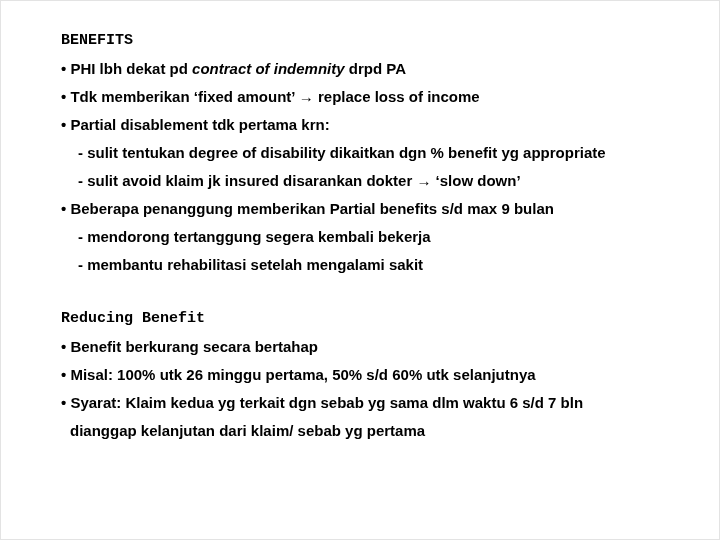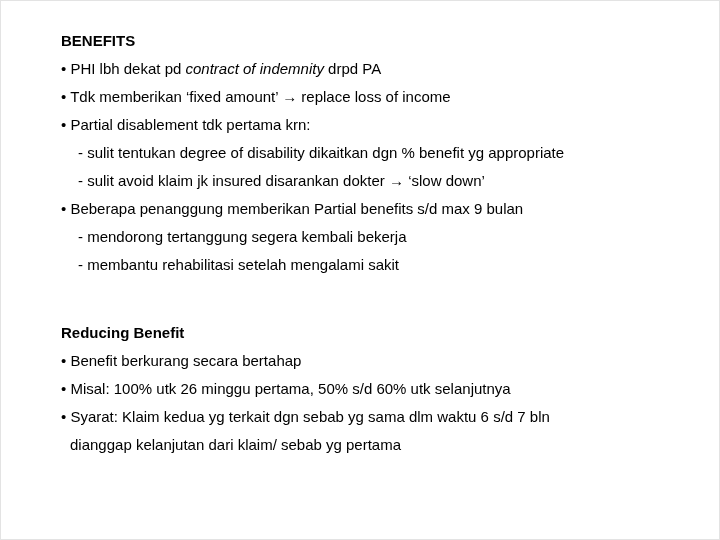--- a/index.html
+++ b/index.html
@@ -18,28 +18,30 @@
     color: #000000;
     overflow: hidden;
   }
   .content {
     padding: 26px 28px 0 60px;
   }
   .line {
     font-size: 15px;
     line-height: 28px;
     white-space: pre-wrap;
+    font-weight: bold;
   }
   .heading {
     font-weight: bold;
+    font-family: Liberation Mono, monospace;
   }
   .indent-0 { padding-left: 0; }
   .indent-1 { padding-left: 17px; }
   .indent-2 { padding-left: 9px; }
-  .section + .section { margin-top: 40px; }
+  .section + .section { margin-top: 26px; }
   .italic { font-style: italic; }
 </style>
 </head>
 <body>
 
 <div class="slide">
   <div class="content">
       <div class="section">
         <div class="line heading indent-0">BENEFITS</div>
         <div class="line indent-0"><span>• PHI lbh dekat pd </span><span class="italic">contract of indemnity</span><span> drpd PA</span></div>

